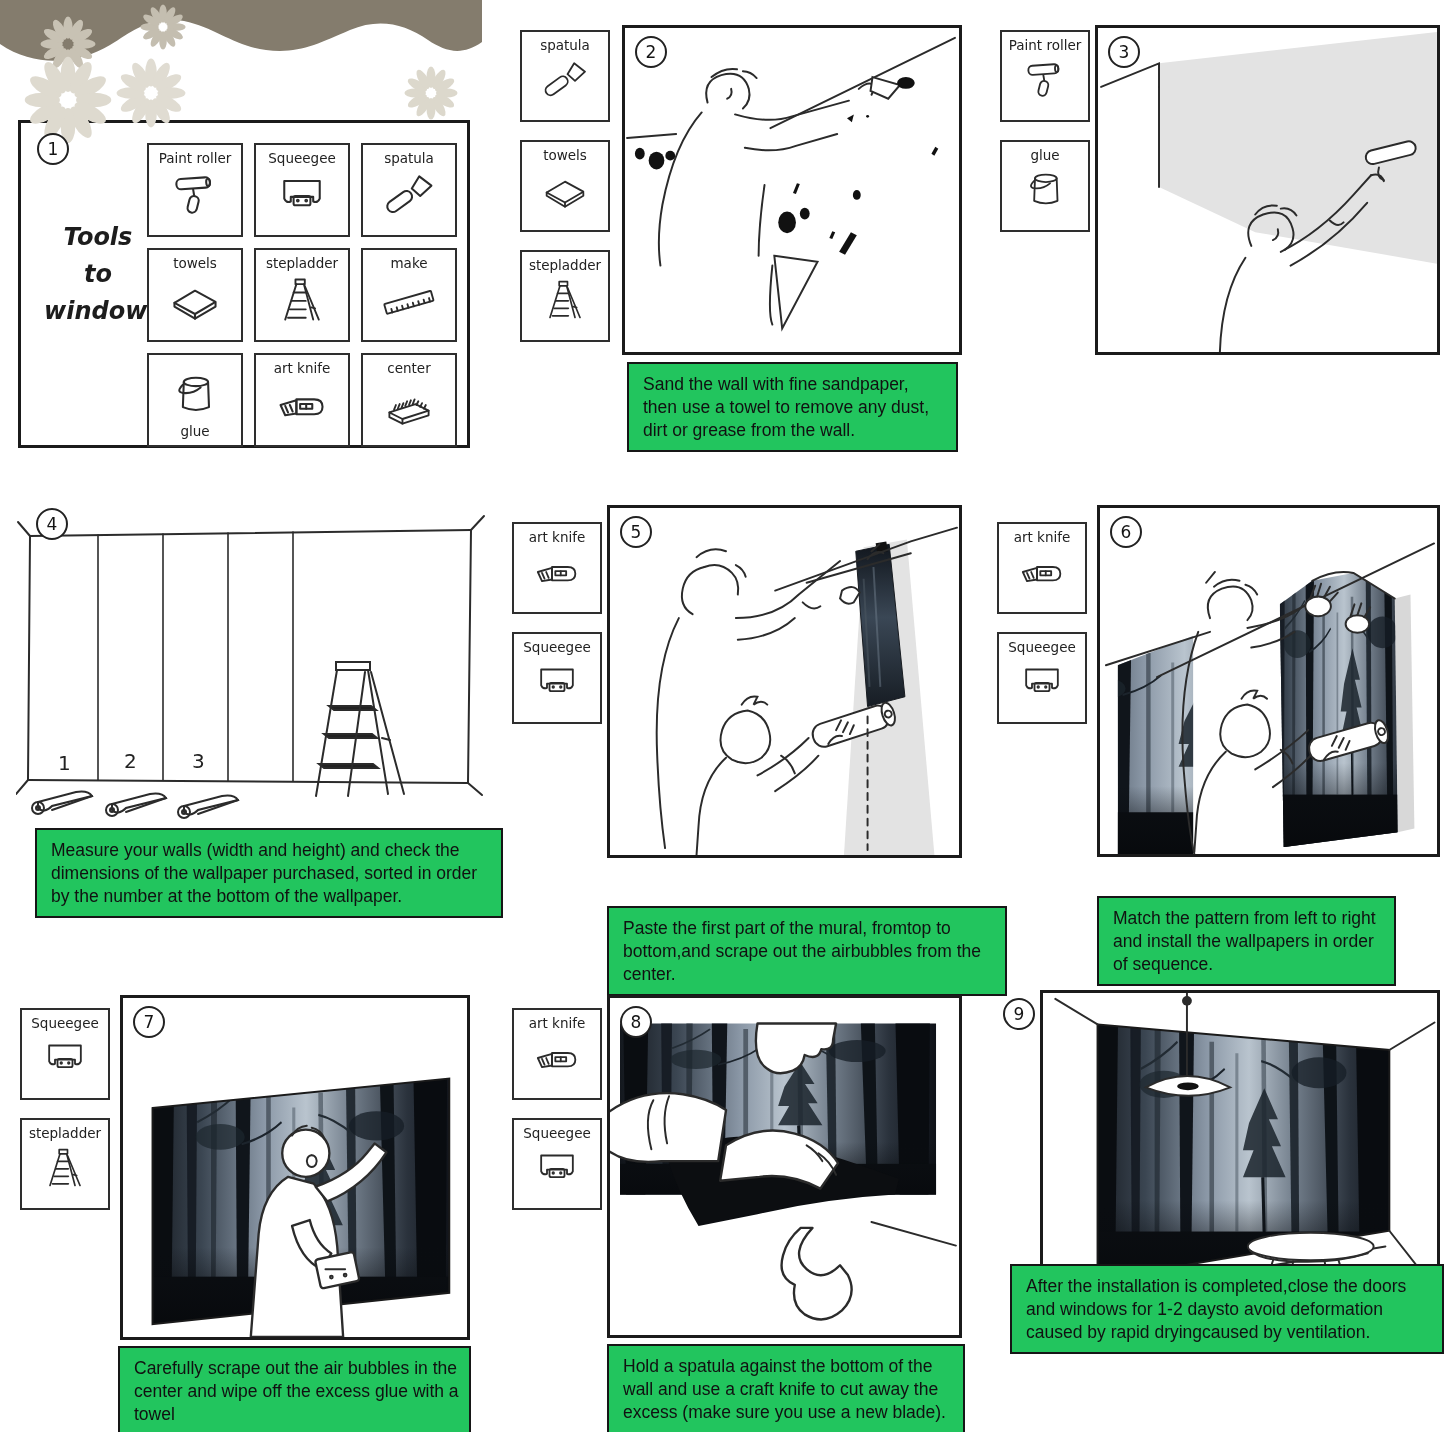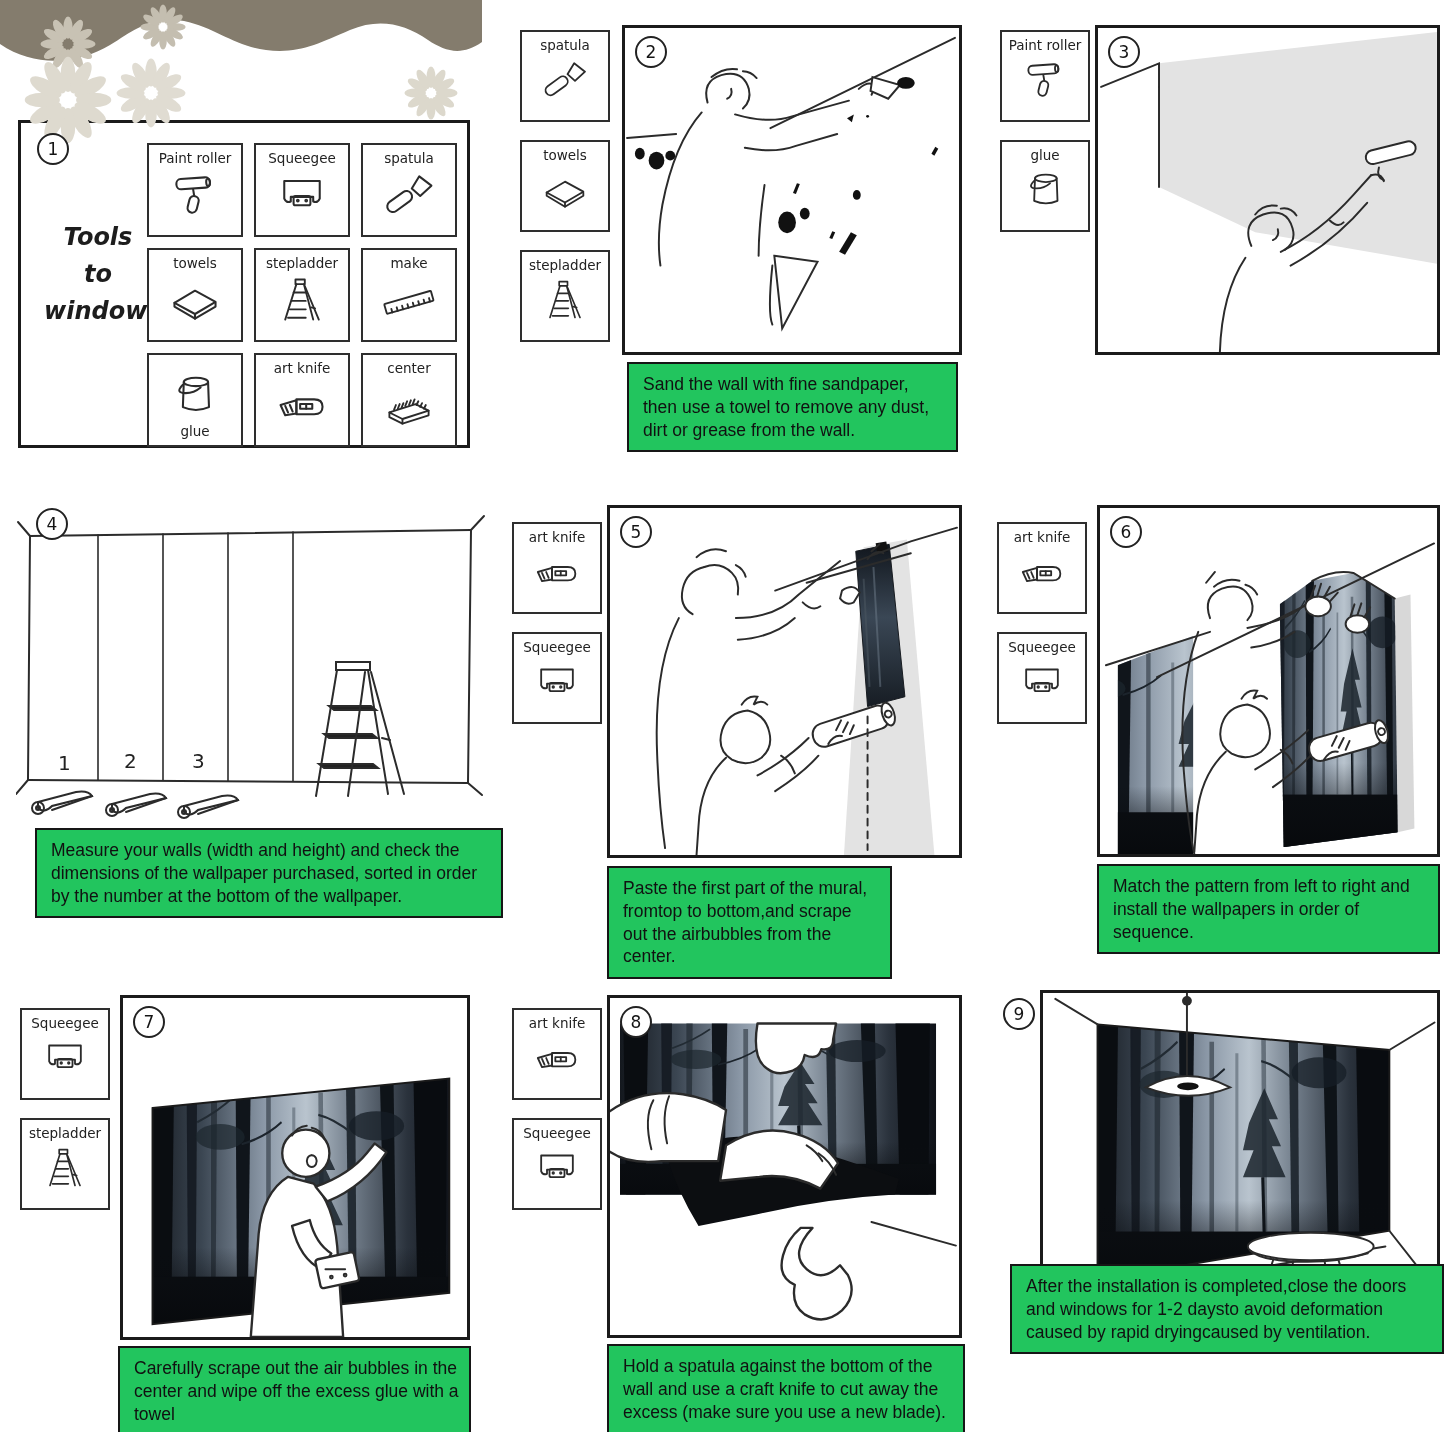--- a/index.html
+++ b/index.html
@@ -477,21 +477,21 @@
             <circle cx="285" cy="222" r="3.5"></circle>
         </g>
         <path d="M222 240 q6 -10 14 -8"></path>
         <path d="M230 226 l5 -10"></path>
           <path d="M237 228 l5 -10"></path>
           <path d="M244 230 l4 -9"></path>
         <path d="M262 212 V348" stroke-dasharray="7 6"></path>
       </g>
     </svg>
   </div>
-  <div class="caption" style="left:607px;top:866px;width:285px">Paste the first part of the mural, fromtop to bottom,and scrape out the airbubbles from the center.</div>
+  <div class="caption" style="left:607px;top:906px;width:400px">Paste the first part of the mural, fromtop to bottom,and scrape out the airbubbles from the center.</div>
 
   <div class="chip" style="left:997px;top:522px">
     <span class="lbl">art knife</span>
     <svg>
         <use href="#i-art-knife"></use>
       </svg>
   </div>
   <div class="chip" style="left:997px;top:632px">
     <span class="lbl">Squeegee</span>
     <svg>
@@ -547,21 +547,21 @@
           <ellipse cx="288" cy="238" rx="6" ry="12" fill="#fff"></ellipse>
             <circle cx="288" cy="238" r="3.5"></circle>
         </g>
         <path d="M228 256 q6 -10 14 -8"></path>
         <path d="M236 242 l5 -10"></path>
           <path d="M243 244 l5 -10"></path>
           <path d="M250 246 l4 -9"></path>
       </g>
     </svg>
   </div>
-  <div class="caption" style="left:1097px;top:864px;width:343px">Match the pattern from left to right and install the wallpapers in order of sequence.</div>
+  <div class="caption" style="left:1097px;top:896px;width:299px">Match the pattern from left to right and install the wallpapers in order of sequence.</div>
 
   <div class="chip" style="left:20px;top:1008px">
     <span class="lbl">Squeegee</span>
     <svg>
         <use href="#i-squeegee"></use>
       </svg>
   </div>
   <div class="chip" style="left:20px;top:1118px">
     <span class="lbl">stepladder</span>
     <svg>

